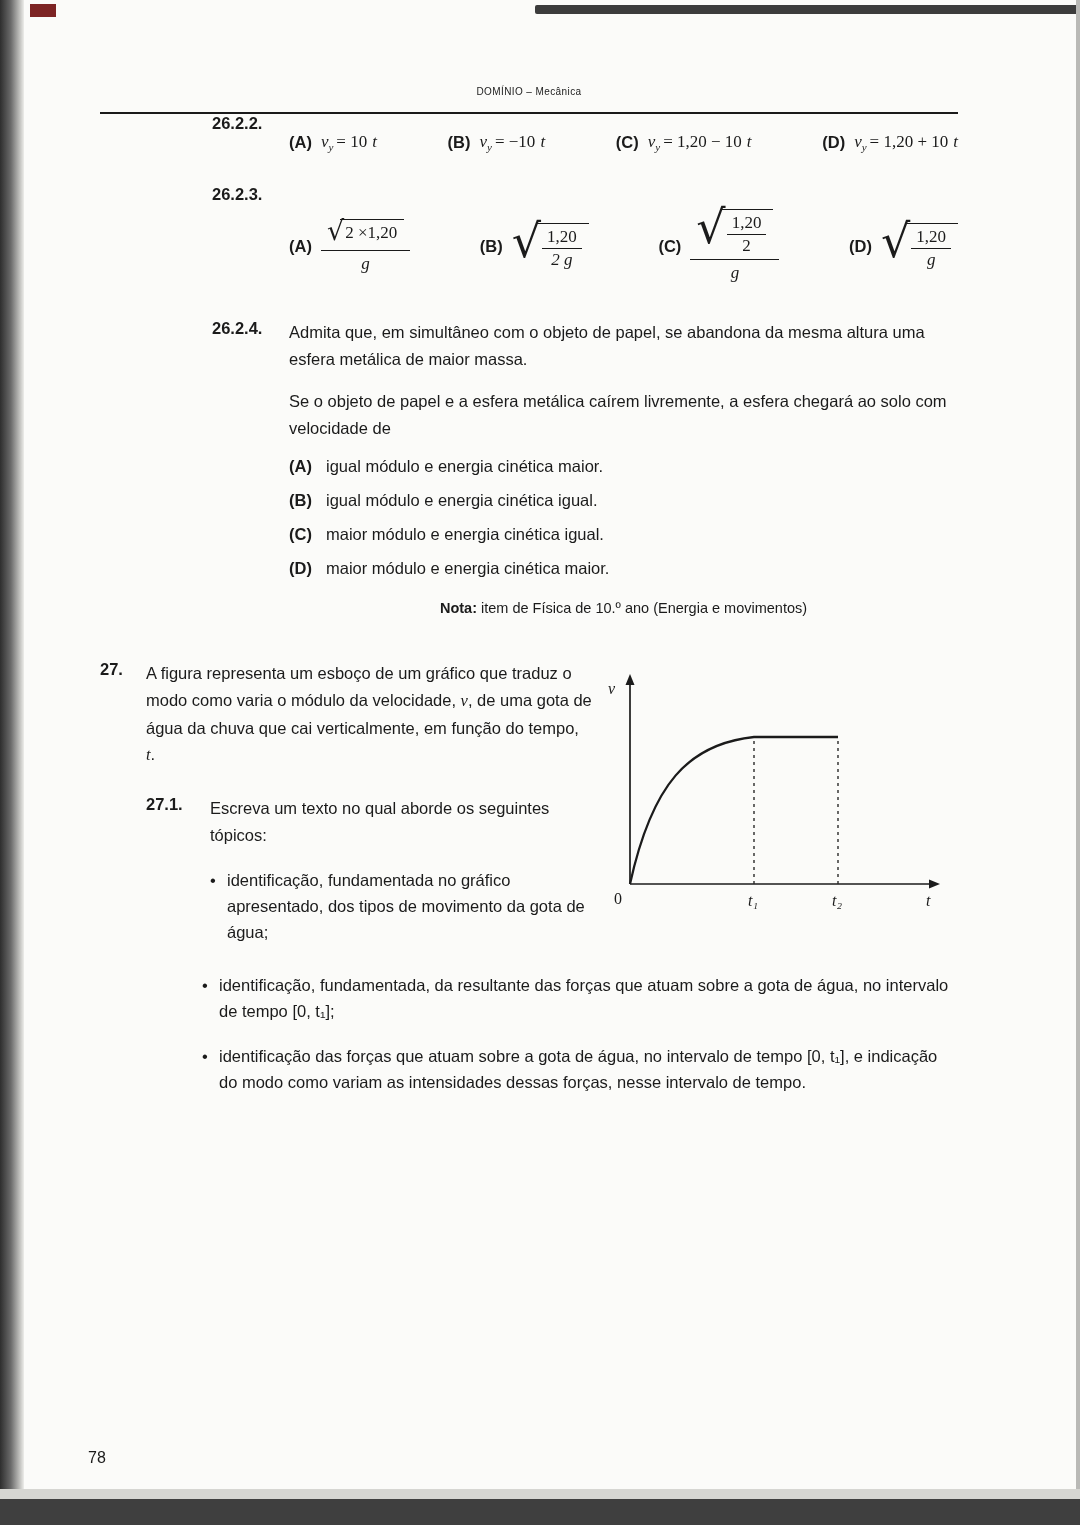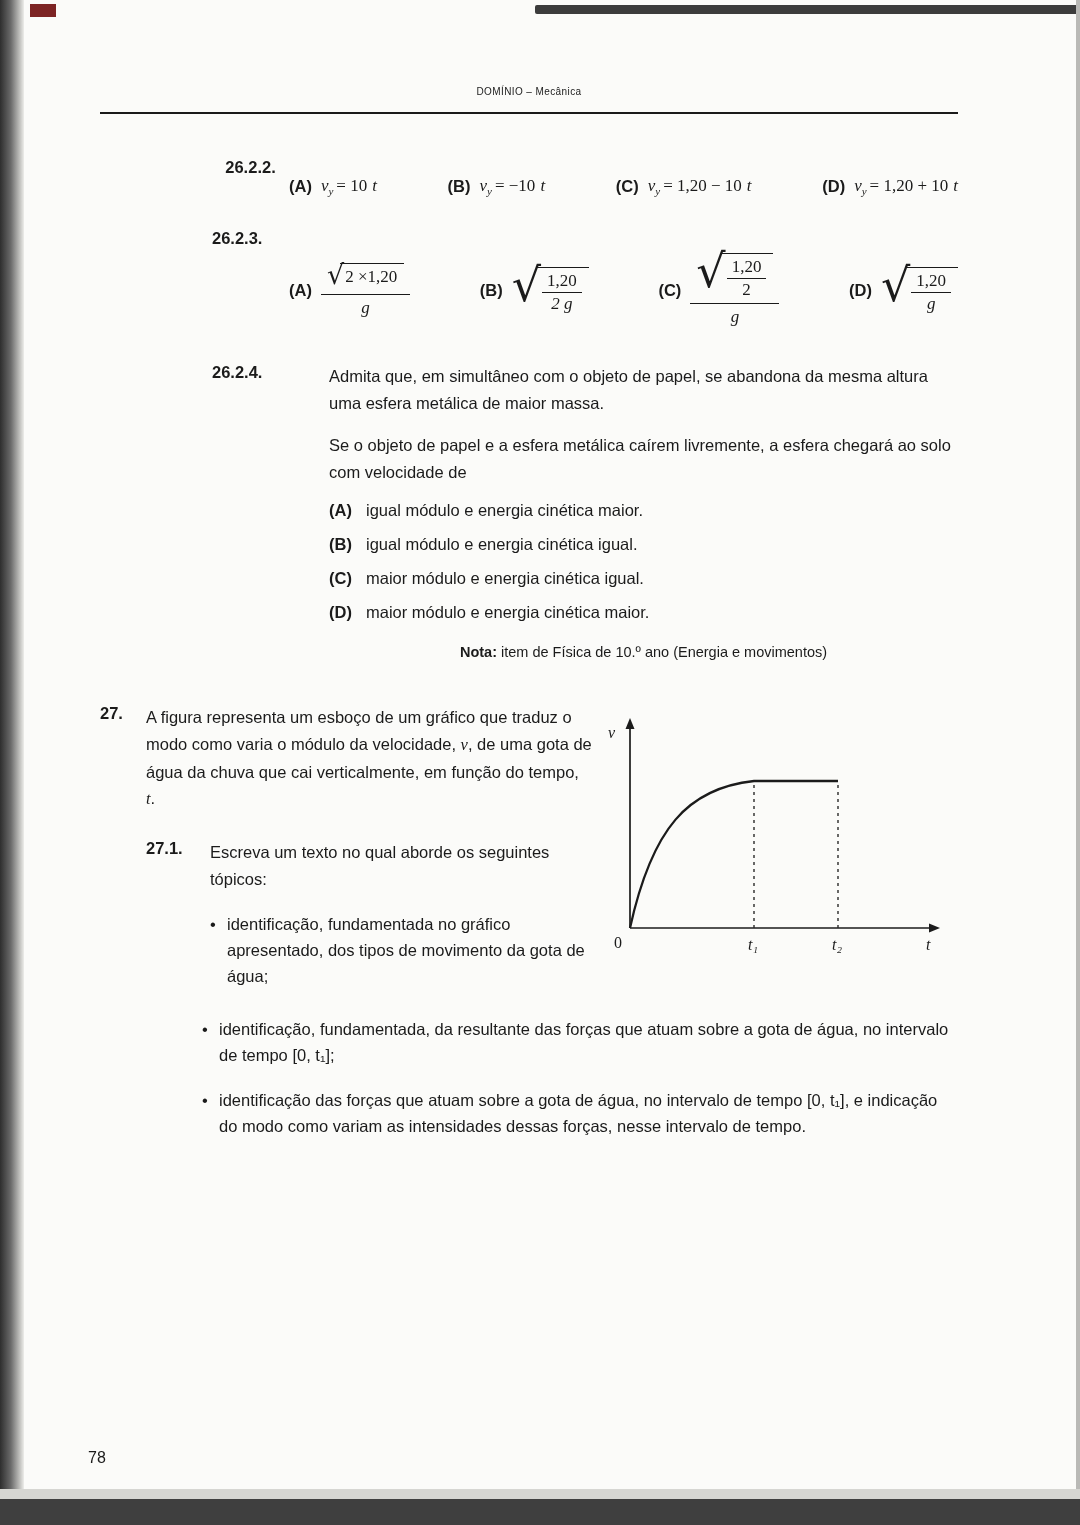--- a/index.html
+++ b/index.html
@@ -87,21 +87,21 @@
   <div class="bottombar"></div>
   <div class="redmark"></div>
 
   <div class="content">
 
     <div class="header">
       <span>DOMÍNIO – Mecânica</span>
     </div>
     <div class="rule"></div>
 
-    <div class="q q-sub" style="margin-top:44px;text-align:center;">
+    <div class="q q-sub" style="">
       <div class="qnum">26.2.2.</div>
       <div class="qbody">
         <div class="optrow">
           <span class="opt">
             <b class="olabel">(A)</b>
             <span class="math"><span class="mi">v</span><sub class="mi msub">y</sub><span class="meq">= 10</span><span class="mi">t</span></span>
           </span>
           <span class="opt">
             <b class="olabel">(B)</b>
             <span class="math"><span class="mi">v</span><sub class="mi msub">y</sub><span class="meq">= −10</span><span class="mi">t</span></span>
@@ -172,21 +172,21 @@
                   <span class="fnum">1,20</span>
                   <span class="fden mi">g</span>
                 </span>
               </span>
             </span>
           </span>
         </div>
       </div>
     </div>
 
-    <div class="q q-sub" style="margin-top:34px;gap:40px;">
+    <div class="q q-sub" style="margin-top:34px;">
       <div class="qnum">26.2.4.</div>
       <div class="qbody">
         <p class="qtext">Admita que, em simultâneo com o objeto de papel, se abandona da mesma altura uma esfera metálica de maior massa.</p>
         <p class="qtext para2">Se o objeto de papel e a esfera metálica caírem livremente, a esfera chegará ao solo com velocidade de</p>
         <div class="vopts">
           <div class="opt-line">
             <b class="olabel">(A)</b>
             <span>igual módulo e energia cinética maior.</span>
           </div>
           <div class="opt-line">

